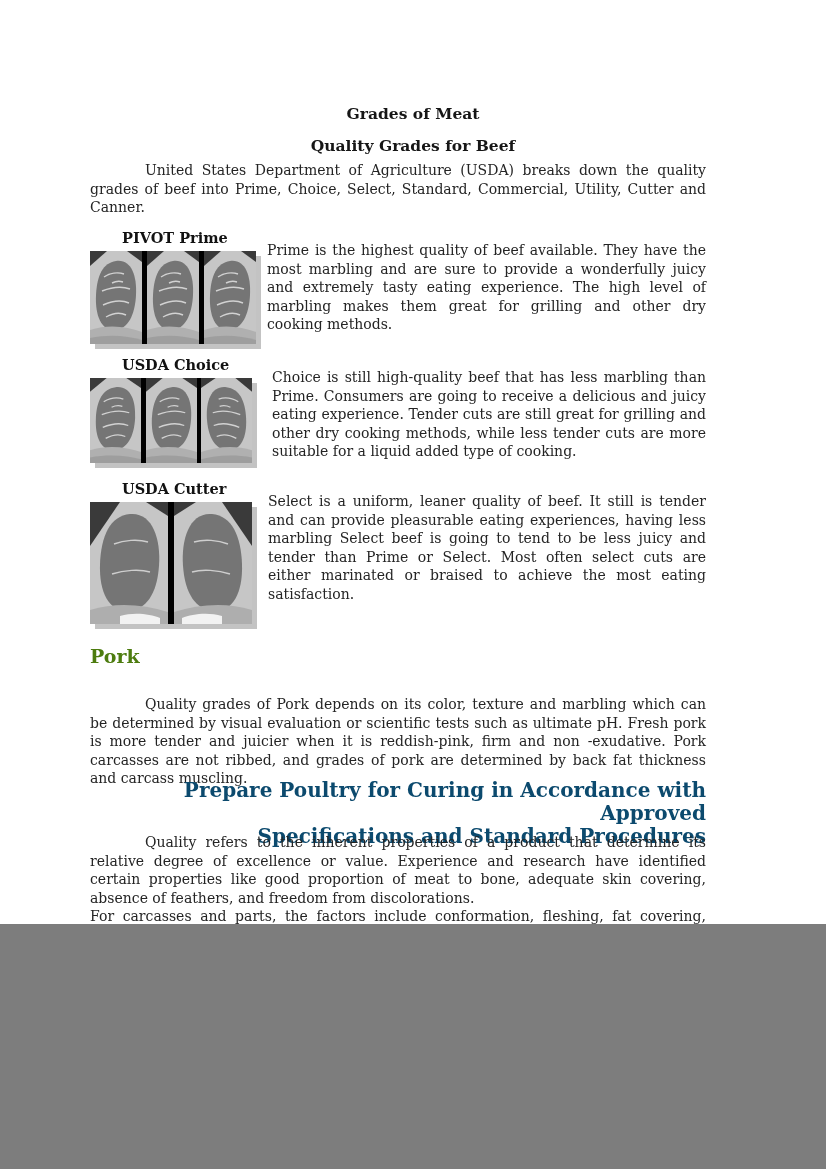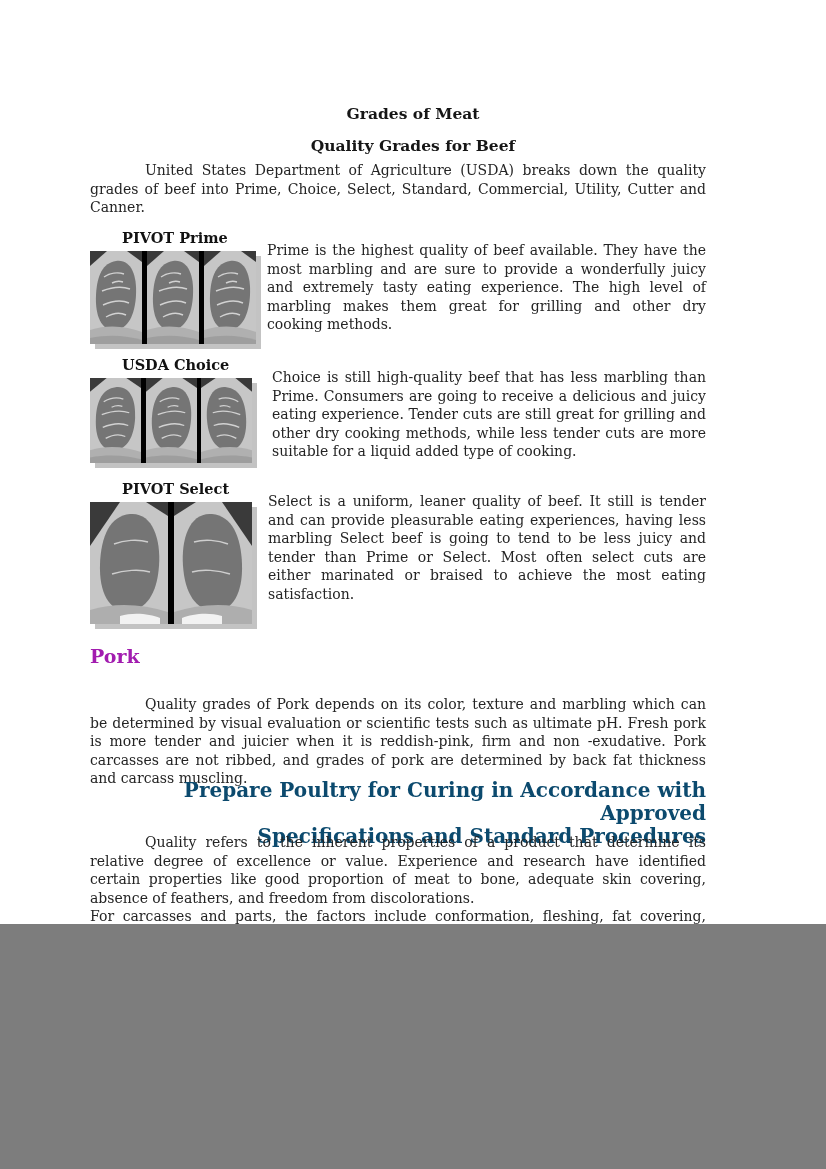--- a/index.html
+++ b/index.html
@@ -69,21 +69,21 @@
   }
   .gap-prime  { margin-left: 11px; }
   .gap-choice { margin-left: 20px; }
   .gap-select { margin-left: 16px; }
   .pork-heading {
     position: absolute;
     left: 90px;
     top: 645px;
     font-size: 19px;
     font-weight: bold;
-    color: #a21caf;
+    color: #4d7c0f;
   }
   .pork-body {
     position: absolute;
     left: 90px;
     width: 616px;
     top: 695px;
   }
   .poultry-heading {
     position: absolute;
     left: 90px;
@@ -197,21 +197,21 @@
         <g transform="translate(162,0) scale(-1,1)">
           <use href="#panelA" x="0" y="0" width="51" height="85"></use>
         </g>
       </svg>
     </div>
     <p class="body-text grade-text gap-choice">Choice is still high-quality beef that has less marbling than Prime. Consumers are going to receive a delicious and juicy eating experience. Tender cuts are still great for grilling and other dry cooking methods, while less tender cuts are more suitable for a liquid added type of cooking.</p>
   </div>
 
   <div class="grade-section" style="top:480px">
     <div class="grade-left">
-      <div class="grade-heading">PIVOT Select</div>
+      <div class="grade-heading">USDA Cutter</div>
       <svg class="meat-img" width="162" height="122" viewBox="0 0 162 122">
         <rect width="162" height="122" fill="#000000"></rect>
         <use href="#panelB" x="0" y="0" width="78" height="122"></use>
         <g transform="translate(162,0) scale(-1,1)">
           <use href="#panelB" x="0" y="0" width="78" height="122"></use>
         </g>
       </svg>
     </div>
     <p class="body-text grade-text gap-select">Select is a uniform, leaner quality of beef. It still is tender and can provide pleasurable eating experiences, having less marbling Select beef is going to tend to be less juicy and tender than Prime or Select. Most often select cuts are either marinated or braised to achieve the most eating satisfaction.</p>
   </div>

